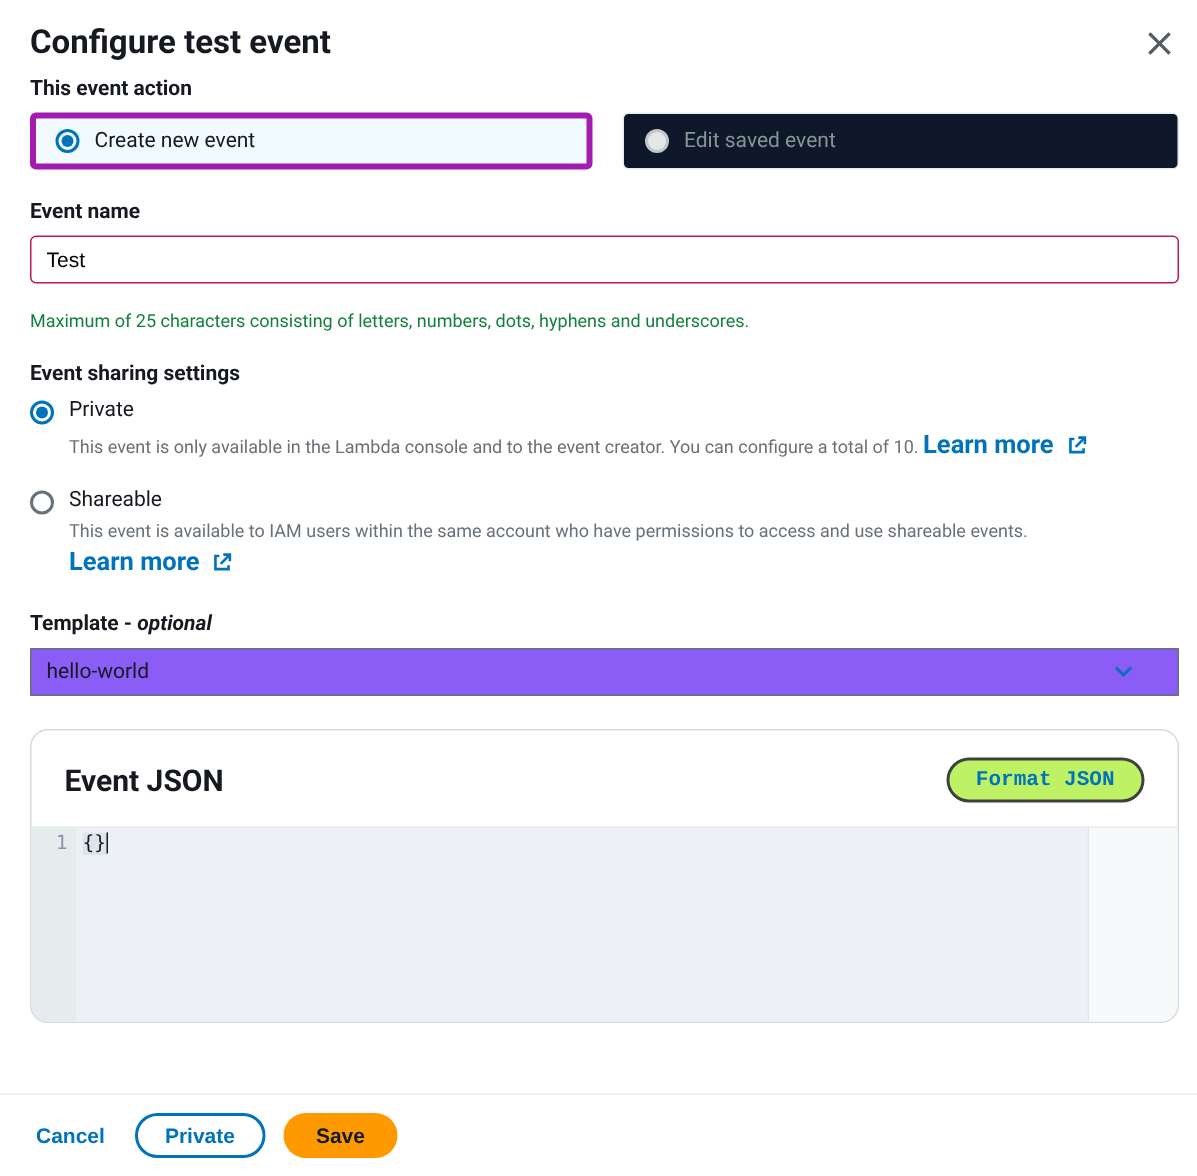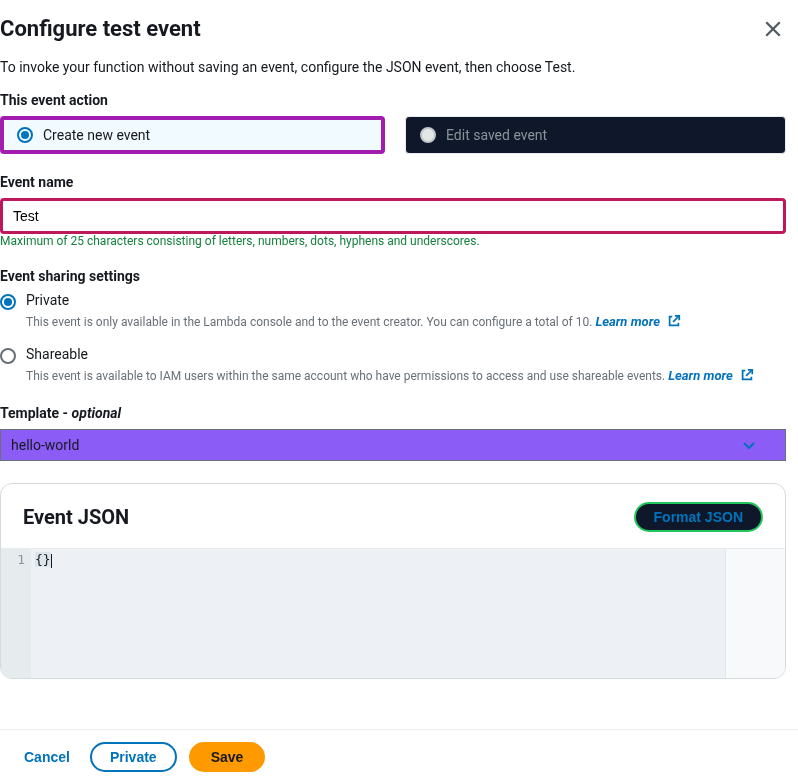--- a/index.html
+++ b/index.html
@@ -8,21 +8,21 @@
     font-family: -apple-system, BlinkMacSystemFont, "Segoe UI", Roboto, "Helvetica Neue", Arial, sans-serif;
     font-size: 14px;
     color: #16191f;
     background: #fff;
     width: 798px;
     height: 784px;
     position: relative;
     overflow: hidden;
   }
   .modal {
-    padding: 16px 12px 0 0;
+    padding: 16px 12px 0 20px;
     height: 770px;
     overflow: hidden;
   }
   .modal-header {
     display: flex;
     justify-content: space-between;
     align-items: flex-start;
   }
   .modal-title {
     font-size: 22px;
@@ -92,25 +92,25 @@
     width: 8px; height: 8px;
     background: #0073bb;
     border-radius: 50%;
   }
   .seg-radio.disabled {
     border-color: #c2c6c9;
     background: #e4e7e7;
   }
   .text-input {
     width: 100%;
-    border: 3px solid #be185d;
+    border: 1px solid #be185d;
     border-radius: 4px;
     padding: 7px 10px;
     font-size: 14px;
-    margin-bottom: 0;
+    margin-bottom: 18px;
   }
   .hint {
     font-size: 12px;
     color: #15803d;
     margin-bottom: 20px;
   }
   .radio-group { margin-bottom: 20px; }
   .radio-row {
     display: flex;
     align-items: flex-start;
@@ -143,22 +143,21 @@
     color: #687078;
     margin-left: 26px;
     margin-bottom: 14px;
     line-height: 1.5;
   }
   .learn-more {
     color: #0073bb;
     font-weight: 700;
     text-decoration: none;
     white-space: nowrap;
-    font-size: 13px;
-    font-style: italic;
+    font-size: 17px;
   }
   .ext-icon { margin-left: 4px; vertical-align: -2px; }
   .template-label {
     font-weight: 700;
     font-size: 14px;
     margin-bottom: 8px;
   }
   .template-label em { font-style: italic; }
   .select-wrap {
     position: relative;
@@ -191,28 +190,29 @@
     justify-content: space-between;
     align-items: center;
     padding: 0 22px 16px 22px;
   }
   .json-title {
     font-size: 20px;
     font-weight: 700;
     margin: 0;
   }
   .format-btn {
-    border: 2px solid #22c55e;
-    color: #0073bb;
-    background: #0f172a;
+    border: 2px solid #404040;
+    color: #0073bb;
+    background: #bef264;
     border-radius: 18px;
     padding: 5px 18px;
     font-weight: 700;
     font-size: 14px;
     cursor: pointer;
+    font-family: Liberation Mono, monospace;
   }
   .editor {
     display: flex;
     font-family: Menlo, Monaco, Consolas, monospace;
     font-size: 13px;
     background: #edf1f5;
     height: 130px;
     border-top: 1px solid #e6ebee;
   }
   .gutter {
@@ -296,21 +296,20 @@
   <div class="modal-header">
     <h1 class="modal-title">Configure test event</h1>
     <div class="close-icon">
       <svg width="18" height="18" viewBox="0 0 16 16" stroke="#545b64" stroke-width="2" fill="none">
         <line x1="2" y1="2" x2="14" y2="14"></line>
           <line x1="14" y1="2" x2="2" y2="14"></line>
       </svg>
     </div>
   </div>
 
-  <p class="desc">To invoke your function without saving an event, configure the JSON event, then choose Test.</p>
 
   <div class="section-label">This event action</div>
   <div class="segmented">
     <div class="segmented-btn selected">
       <span class="seg-radio selected"></span>
       <span>Create new event</span>
     </div>
     <div class="segmented-btn disabled">
       <span class="seg-radio disabled"></span>
       <span>Edit saved event</span>

